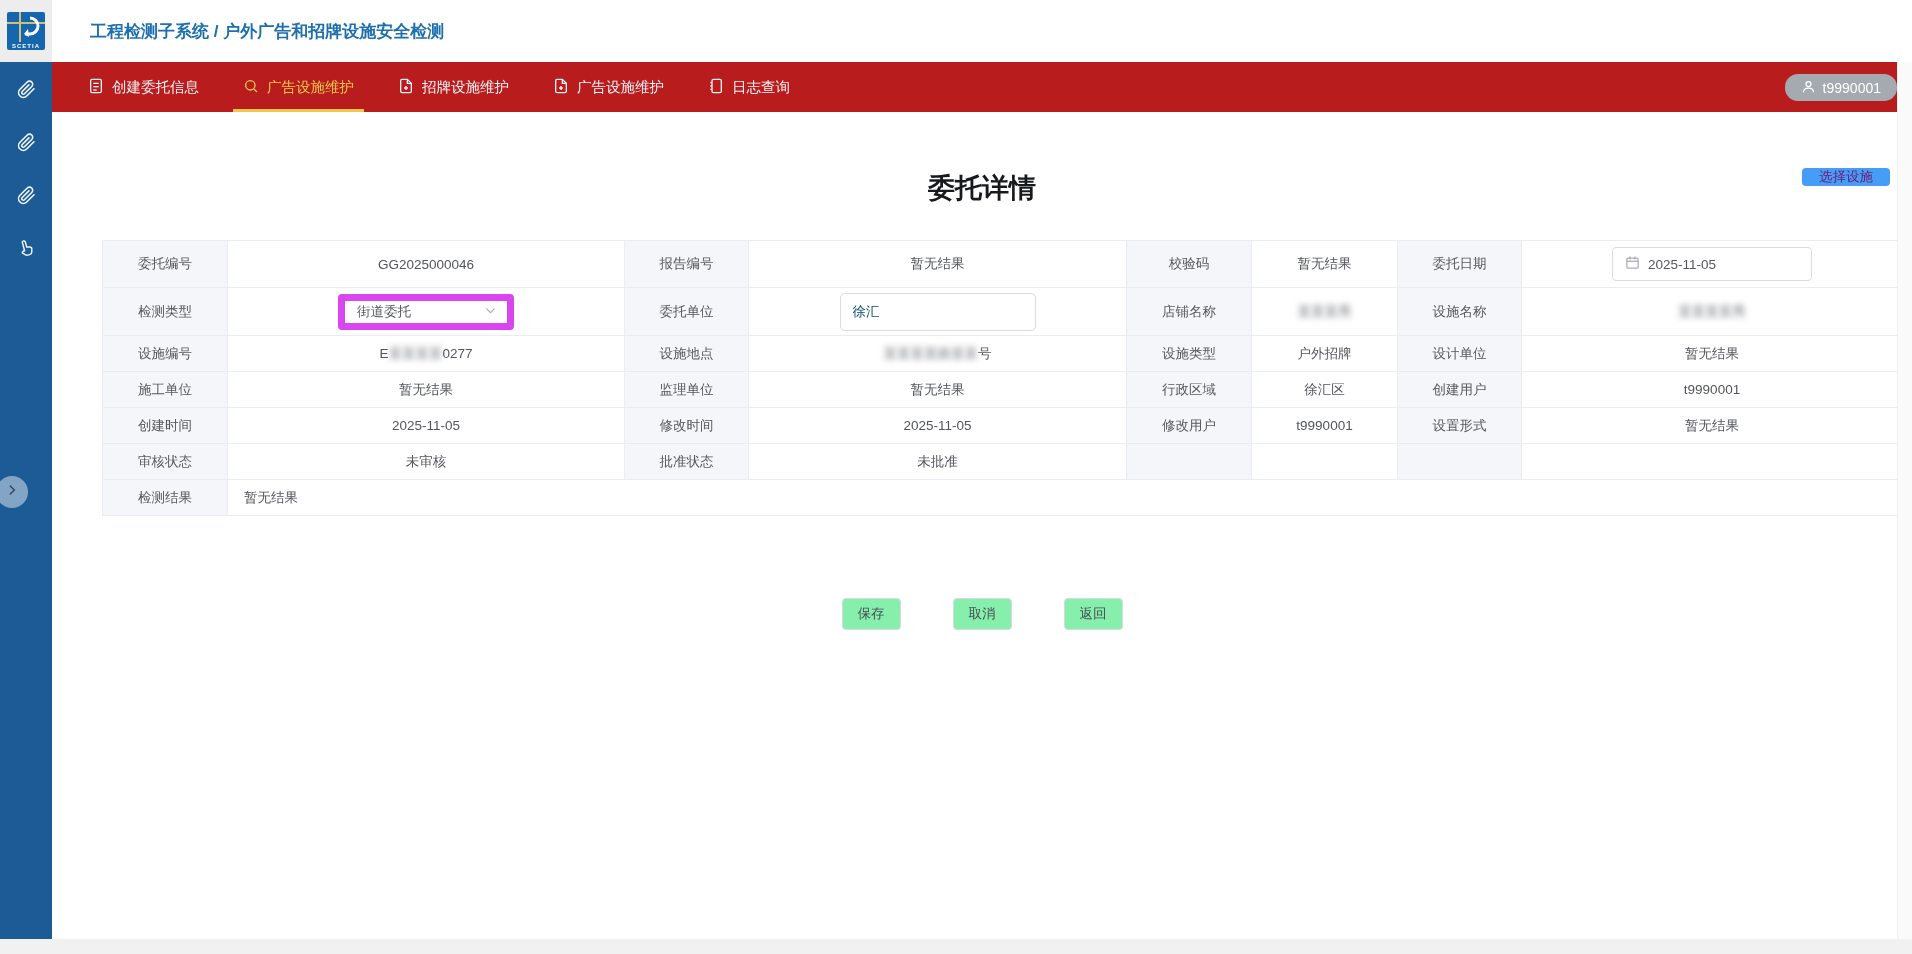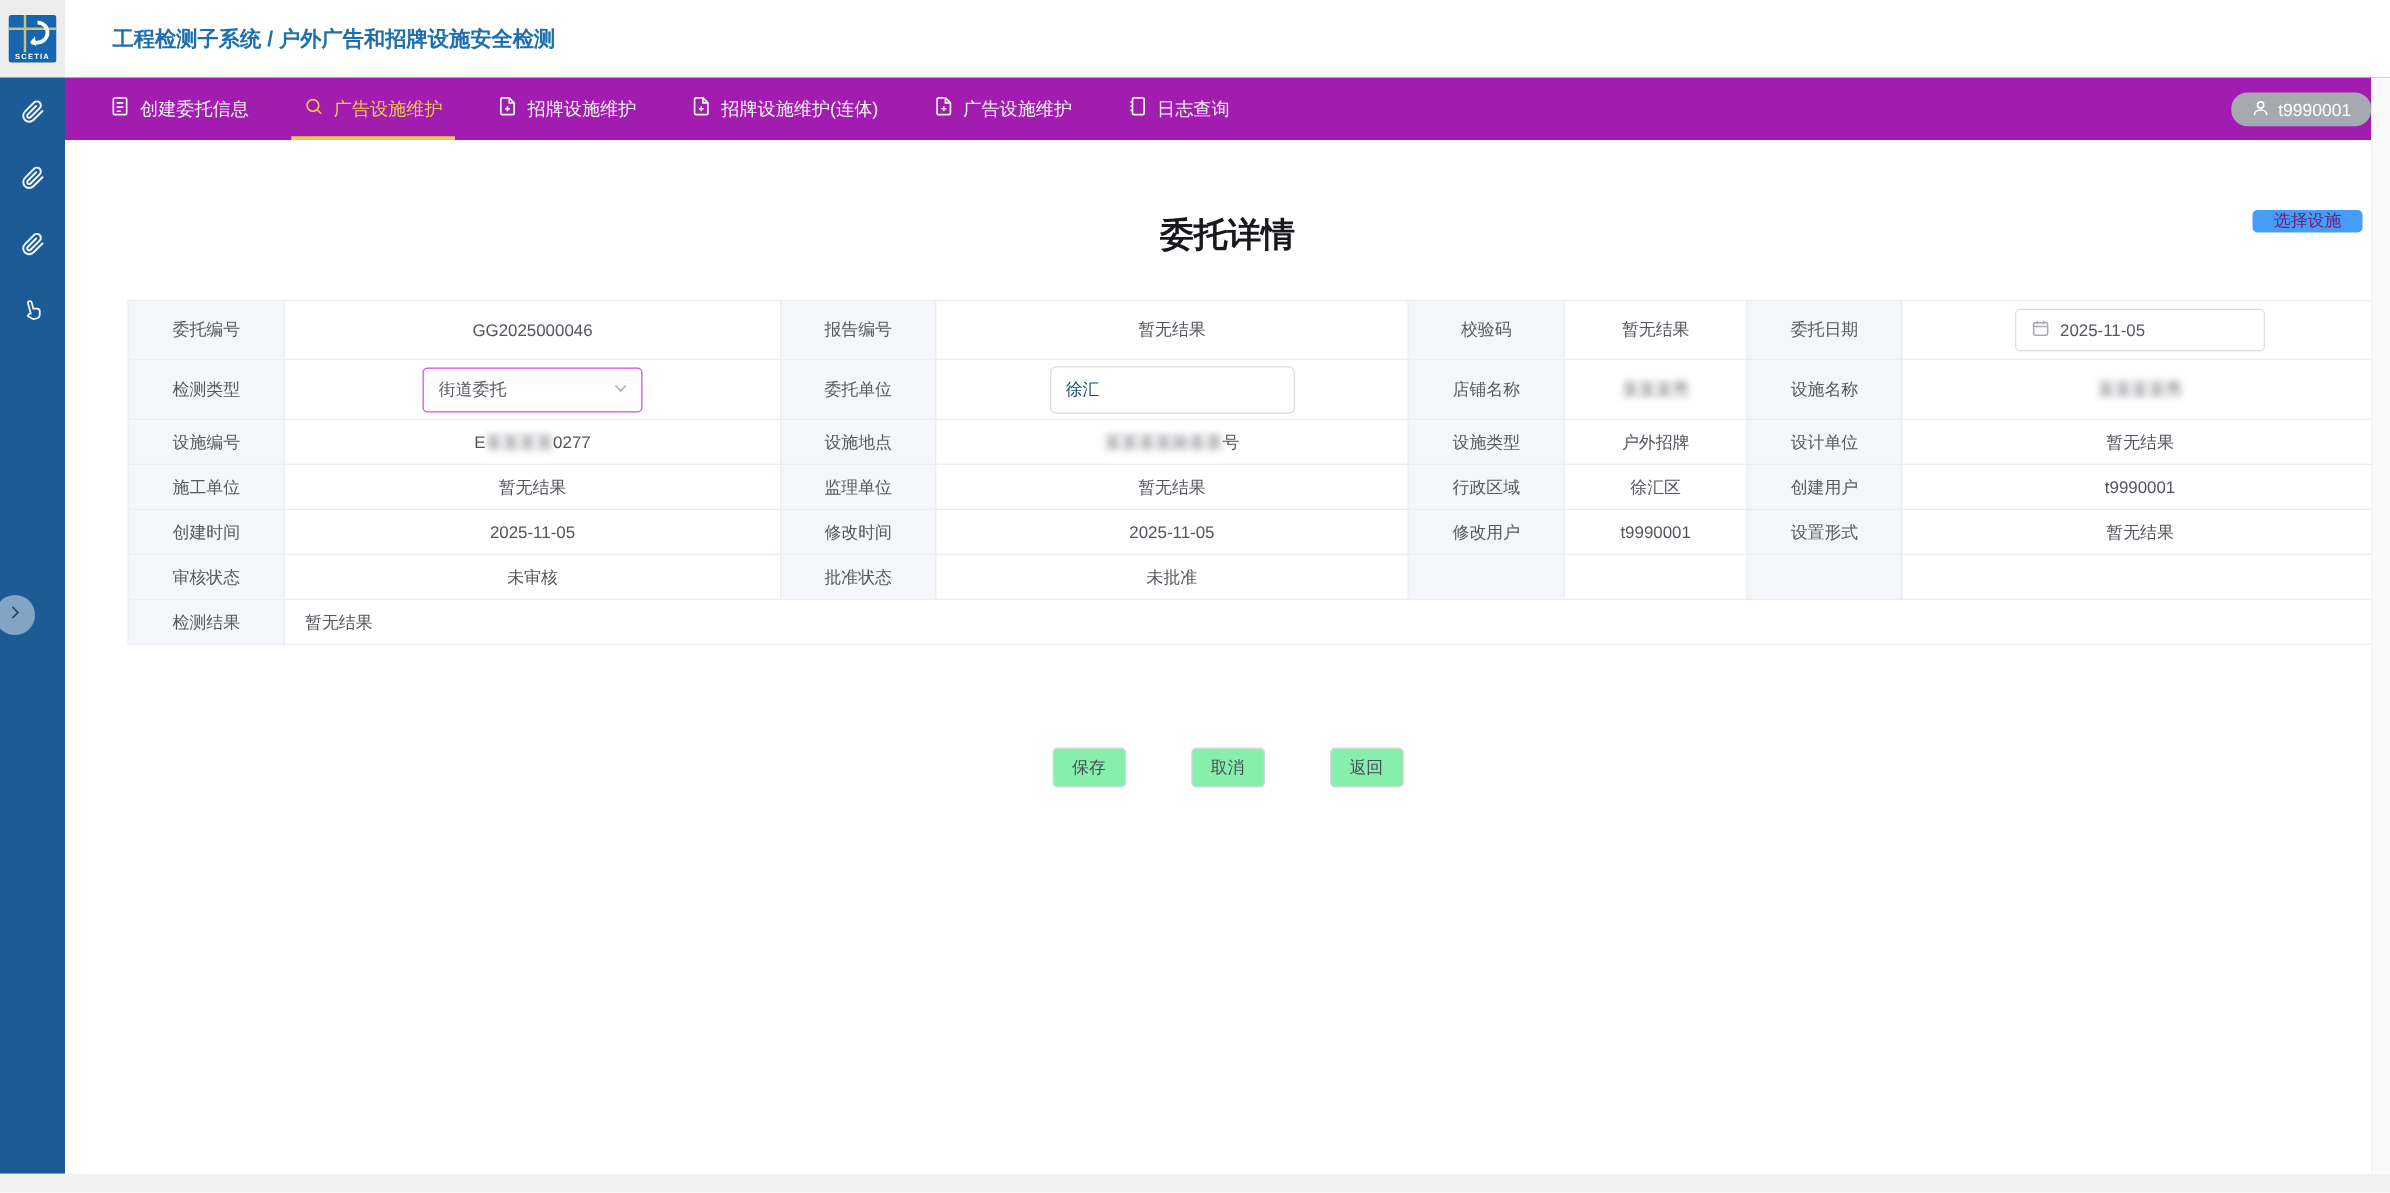--- a/index.html
+++ b/index.html
@@ -22,21 +22,21 @@
   .logo-mark svg { position: absolute; left: 0; top: 0; }
   .logo-text {
     position: absolute; left: 0; right: 0; bottom: 1px; text-align: center;
     color: #ffffff; font-size: 6px; font-weight: bold; letter-spacing: 1px;
   }
   .app-title { margin-left: 14px; font-size: 17px; font-weight: bold; color: #1d6fad; }
 
   
   .navbar {
     position: absolute; left: 52px; top: 62px; right: 0; height: 50px;
-    background: #a21caf; display: flex; align-items: flex-end; padding-left: 20px;
+    background: #b91c1c; display: flex; align-items: flex-end; padding-left: 20px;
   }
   .tab {
     position: relative; height: 50px; display: flex; align-items: center; gap: 8px;
     padding: 0 16px; margin-right: 12px; color: #f2f5f9; font-size: 14.5px; cursor: pointer;
   }
   .tab svg { flex: 0 0 auto; }
   .tab.active { color: #eec94e; }
   .tab.active::after {
     content: ""; position: absolute; left: 6px; right: 6px; bottom: 0; height: 3px;
     background: #eec94e;
@@ -81,21 +81,21 @@
   table.detail td.lbl { background: #f4f6fa; color: #55585e; }
   table.detail td.left { text-align: left; padding-left: 16px; }
   tr.r-tall1 { height: 47px; }
   tr.r-tall2 { height: 48px; }
   tr.r-std { height: 36px; }
   .blur { filter: blur(3px); color: #6b6e74; }
 
   
   .sel {
     display: inline-flex; align-items: center; justify-content: space-between;
-    width: 176px; height: 36px; border: 1px solid #d946ef; border-radius: 4px;
+    width: 176px; height: 36px; border: 7px solid #d946ef; border-radius: 4px;
     padding: 0 10px 0 12px; background: #fff; cursor: pointer; color: #54575d;
   }
   .txt-input {
     width: 196px; height: 38px; border: 1px solid #d9dce3; border-radius: 5px;
     padding: 0 12px; font-size: 13.5px; color: #0c4a6e; font-family: inherit; outline: none;
   }
   .date-input {
     display: inline-flex; align-items: center; gap: 8px;
     width: 200px; height: 34px; border: 1px solid #d9dce3; border-radius: 4px;
     padding: 0 12px; background: #fff; cursor: pointer; color: #54575d;
@@ -155,31 +155,20 @@
   <div class="tab">
     <span>
       <svg width="16" height="16" viewBox="0 0 24 24" fill="none" stroke="currentColor" stroke-width="2">
         <path d="M14 2H6a2 2 0 0 0-2 2v16a2 2 0 0 0 2 2h12a2 2 0 0 0 2-2V8z"></path>
           <polyline points="14 2 14 8 20 8"></polyline>
           <line x1="12" y1="12" x2="12" y2="18"></line>
           <line x1="9" y1="15" x2="15" y2="15"></line>
       </svg>
     </span>
     <span>招牌设施维护</span>
-  </div>
-  <div class="tab">
-    <span>
-      <svg width="16" height="16" viewBox="0 0 24 24" fill="none" stroke="currentColor" stroke-width="2">
-        <path d="M14 2H6a2 2 0 0 0-2 2v16a2 2 0 0 0 2 2h12a2 2 0 0 0 2-2V8z"></path>
-          <polyline points="14 2 14 8 20 8"></polyline>
-          <line x1="12" y1="12" x2="12" y2="18"></line>
-          <line x1="9" y1="15" x2="15" y2="15"></line>
-      </svg>
-    </span>
-    <span>招牌设施维护(连体)</span>
   </div>
   <div class="tab">
     <span>
       <svg width="16" height="16" viewBox="0 0 24 24" fill="none" stroke="currentColor" stroke-width="2">
         <path d="M14 2H6a2 2 0 0 0-2 2v16a2 2 0 0 0 2 2h12a2 2 0 0 0 2-2V8z"></path>
           <polyline points="14 2 14 8 20 8"></polyline>
           <line x1="12" y1="12" x2="12" y2="18"></line>
           <line x1="9" y1="15" x2="15" y2="15"></line>
       </svg>
     </span>

